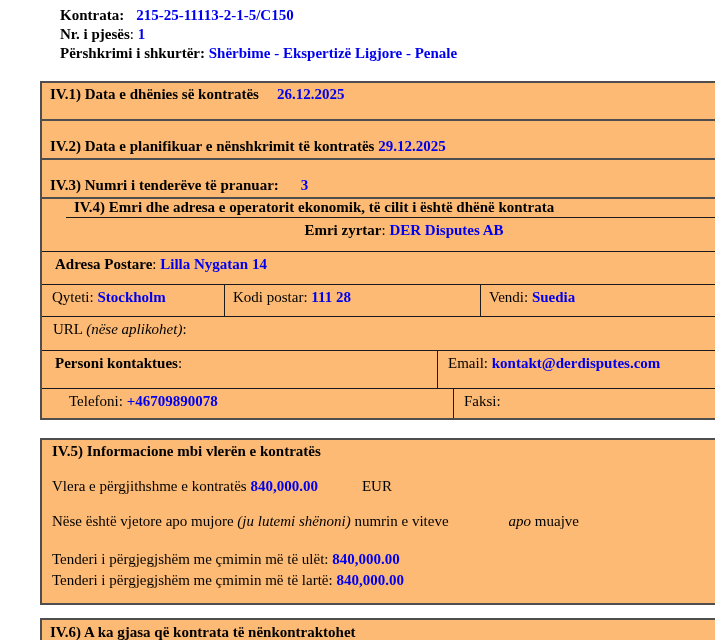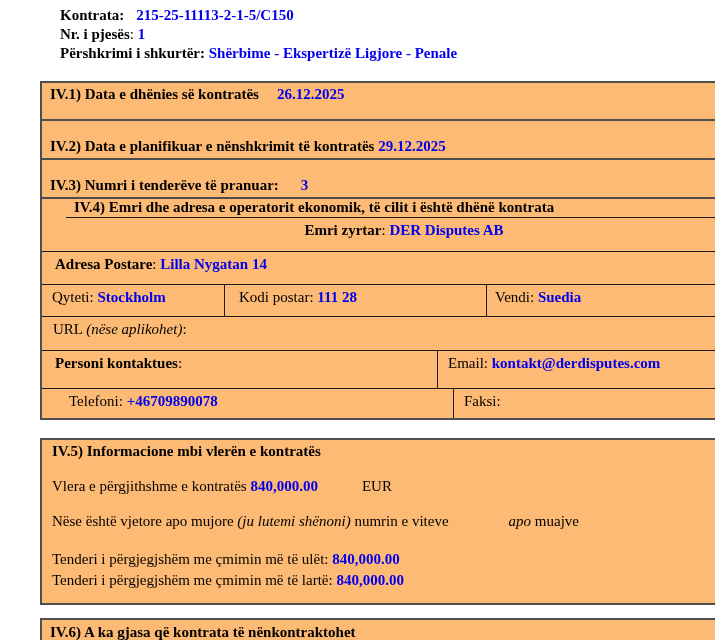--- a/index.html
+++ b/index.html
@@ -19,21 +19,21 @@
   .s4{border-top:none;}
   .sec-title{font-weight:bold;}
   .s4-title{height:19px;line-height:17px;padding-left:8px;border-bottom:1px solid #1c1c1c;font-weight:bold;box-sizing:border-box;margin-left:24px;}
   .row{box-sizing:border-box;border-bottom:1px solid #1c1c1c;}
   .row:last-child{border-bottom:none;margin-left:16px;}
   .r-emri{height:34px;padding:4px 0 0 13px;text-align:center;}
   .r-adresa{height:33px;padding:4px 0 0 13px;}
   .cols{display:flex;}
   .cols3{height:32px;}
   .c1{width:183px;border-right:1px solid #1c1c1c;padding:4px 0 0 10px;box-sizing:border-box;}
-  .c2{width:256px;border-right:1px solid #1c1c1c;padding:4px 0 0 8px;box-sizing:border-box;margin-left:6px;}
+  .c2{width:256px;border-right:1px solid #1c1c1c;padding:4px 0 0 8px;box-sizing:border-box;}
   .c3{flex:1;padding:4px 0 0 8px;box-sizing:border-box;}
   .r-url{height:34px;padding:4px 0 0 11px;}
   .r-personi{height:38px;}
   .r-tel{height:29px;}
   .cl{width:396px;border-right:1px solid #1c1c1c;padding:4px 0 0 13px;box-sizing:border-box;}
   .cl2{width:396px;border-right:1px solid #1c1c1c;padding:4px 0 0 11px;box-sizing:border-box;}
   .cr{flex:1;padding:4px 0 0 10px;box-sizing:border-box;}
   .s5{height:167px;margin-top:18px;padding:3px 10px 12px;}
   .s5 p{margin:0;line-height:19px;}
   .p-vlera{margin-top:17px !important;}

